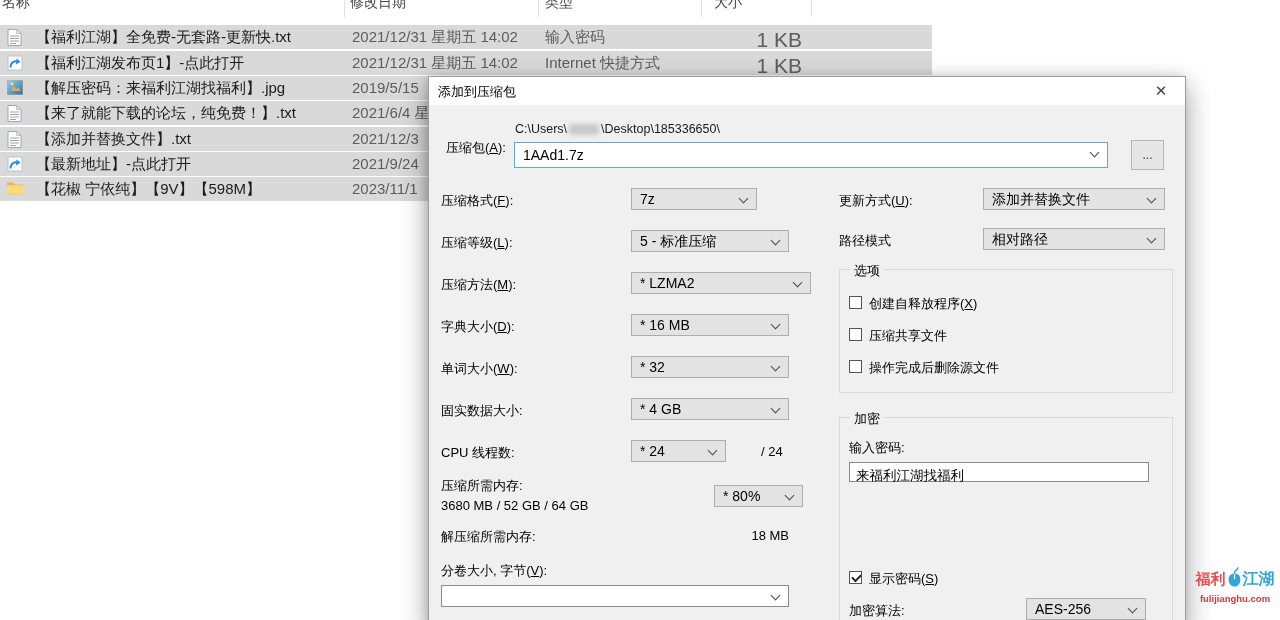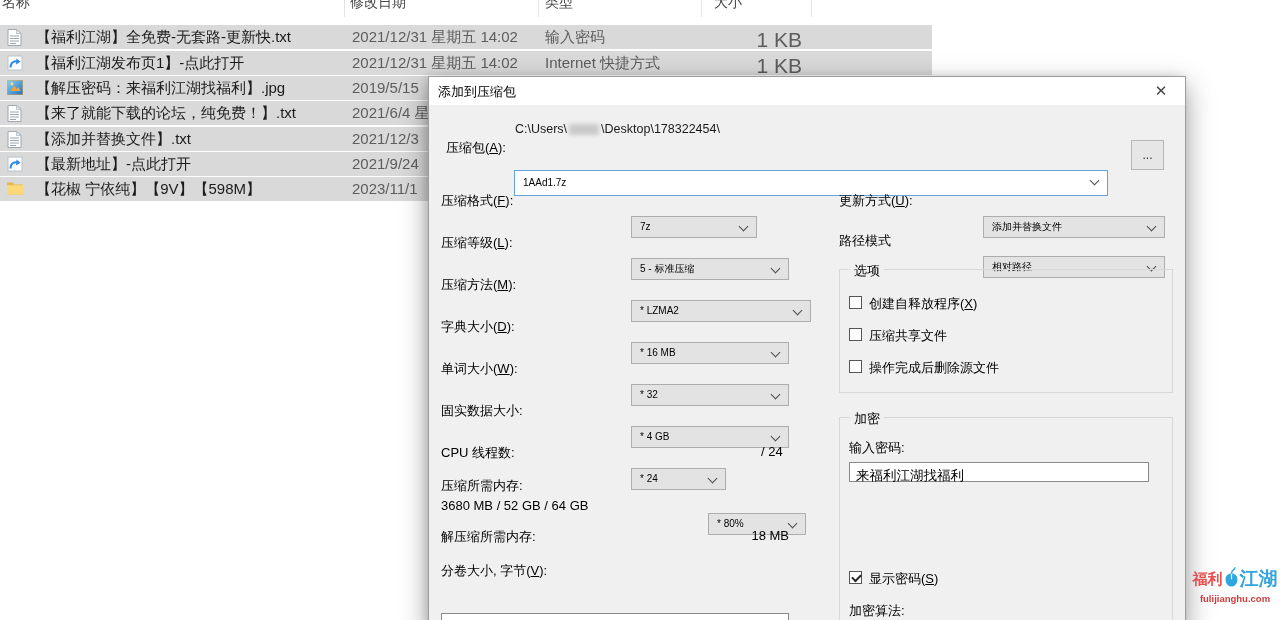--- a/index.html
+++ b/index.html
@@ -21,21 +21,21 @@
   
   .dialog { position:absolute; left:428px; top:76px; width:758px; height:552px;
     background:#f0f0f0; border:1px solid #9c9c9c; box-shadow:0 10px 26px rgba(0,0,0,.38), -2px 0 8px rgba(0,0,0,.12); }
   .dlg-titlebar { position:absolute; left:0; top:0; width:100%; height:28px; background:#ffffff; }
   .dlg-title { position:absolute; left:9px; top:6px; font-size:13px; color:#000; }
   .dlg-close { position:absolute; right:13px; top:4px; width:22px; height:20px; text-align:center;
     font-size:15px; color:#444; line-height:20px; cursor:pointer; }
   .lbl { position:absolute; font-size:13px; color:#000; white-space:nowrap; }
   .lbl u { text-decoration:underline; }
   .combo { position:absolute; height:22px; background:#e3e3e3; border:1px solid #adadad;
-    font-size:10px; color:#000; line-height:20px; padding-left:8px; white-space:nowrap;margin-top:28px; }
+    font-size:14px; color:#000; line-height:20px; padding-left:8px; white-space:nowrap; }
   .combo::after { content:''; position:absolute; right:9px; top:6px; width:6px; height:6px;
     border-right:1.3px solid #4d4d4d; border-bottom:1.3px solid #4d4d4d; transform:rotate(45deg); }
   .combo.editable { background:#fff; border:1px solid #8a8a8a; }
   .combo.focused { background:#fff; border:1px solid #68a3d8; }
   .textfield { position:absolute; background:#fff; border:1px solid #8a8a8a; font-size:13.5px;
     color:#000; padding:4px 6px 0 6px; white-space:nowrap; }
   .btn { position:absolute; background:#e6e6e6; border:1px solid #b6b6b6; font-size:12px;
     color:#333; text-align:center; }
   .groupbox { position:absolute; border:1px solid #d8d8d8; }
   .group-title { position:absolute; top:-8px; left:10px; background:#f0f0f0; padding:0 4px;
@@ -46,21 +46,21 @@
   .cb-label { position:absolute; font-size:13px; color:#000; white-space:nowrap; }
   .path-line { position:absolute; font-size:12.5px; color:#1a1a1a; white-space:nowrap; }
   .redacted { display:inline-block; width:30px; height:11px; background:#c9c9c9;
     filter:blur(2px); vertical-align:middle; margin:0 2px; }
   .mem-line { position:absolute; font-size:13px; color:#000; white-space:nowrap; }
 
   
   .watermark { position:absolute; left:1190px; top:560px; width:90px; height:60px; text-align:center; }
   .wm-row { display:flex; align-items:center; justify-content:center; gap:1px; height:26px; margin-top:6px; }
   .wm-red { color:#e85050; font-weight:bold; font-size:15px; }
-  .wm-blue { color:#33a3dc; font-weight:bold; font-size:19px; }
+  .wm-blue { color:#33a3dc; font-weight:bold; font-size:16px; }
   .wm-url { color:#cf3b3b; font-weight:bold; font-size:9.5px; margin-top:1px; }
 </style>
 </head>
 <body>
 
 <div class="explorer">
   <div class="list-header">
     <span class="col-label" style="left:2px">名称</span>
     <span class="col-label" style="left:350px">修改日期</span>
     <span class="col-label" style="left:545px">类型</span>
@@ -176,21 +176,21 @@
   </div>
 </div>
 
 <div class="dialog">
   <div class="dlg-titlebar">
     <span class="dlg-title">添加到压缩包</span>
     <span class="dlg-close">✕</span>
   </div>
 
   <span class="lbl" style="left:17px; top:62px">压缩包(<u>A</u>):</span>
-  <span class="path-line" style="left:86px; top:45px"><span>C:\Users\</span><span class="redacted"></span><span>\Desktop\178322454\</span></span>
+  <span class="path-line" style="left:86px; top:45px"><span>C:\Users\</span><span class="redacted"></span><span>\Desktop\185336650\</span></span>
   <div class="combo focused" style="left:85px; top:65px; width:594px; height:26px; line-height:24px">1AAd1.7z</div>
   <div class="btn" style="left:702px; top:63px; width:33px; height:30px; line-height:28px">...</div>
 
   <span class="lbl" style="left:12px; top:115px">压缩格式(<u>F</u>):</span>
   <div class="combo" style="left:202px; top:111px; width:126px">7z</div>
 
   <span class="lbl" style="left:12px; top:157px">压缩等级(<u>L</u>):</span>
   <div class="combo" style="left:202px; top:153px; width:158px">5 - 标准压缩</div>
 
   <span class="lbl" style="left:12px; top:199px">压缩方法(<u>M</u>):</span>
@@ -204,21 +204,21 @@
 
   <span class="lbl" style="left:12px; top:325px">固实数据大小:</span>
   <div class="combo" style="left:202px; top:321px; width:158px">* 4 GB</div>
 
   <span class="lbl" style="left:12px; top:367px">CPU 线程数:</span>
   <div class="combo" style="left:202px; top:363px; width:95px">* 24</div>
   <span class="lbl" style="left:332px; top:367px">/ 24</span>
 
   <span class="mem-line" style="left:12px; top:400px">压缩所需内存:</span>
   <span class="mem-line" style="left:12px; top:421px">3680 MB / 52 GB / 64 GB</span>
-  <div class="combo" style="left:279px; top:408px; width:98px">* 80%</div>
+  <div class="combo" style="left:285px; top:408px; width:89px">* 80%</div>
 
   <span class="lbl" style="left:12px; top:451px">解压缩所需内存:</span>
   <span class="lbl" style="left:202px; top:451px; width:158px; text-align:right">18 MB</span>
 
   <span class="lbl" style="left:12px; top:485px">分卷大小, 字节(<u>V</u>):</span>
   <div class="combo editable" style="left:12px; top:508px; width:348px"></div>
 
   <span class="lbl" style="left:410px; top:115px">更新方式(<u>U</u>):</span>
   <div class="combo" style="left:554px; top:111px; width:182px">添加并替换文件</div>
 

